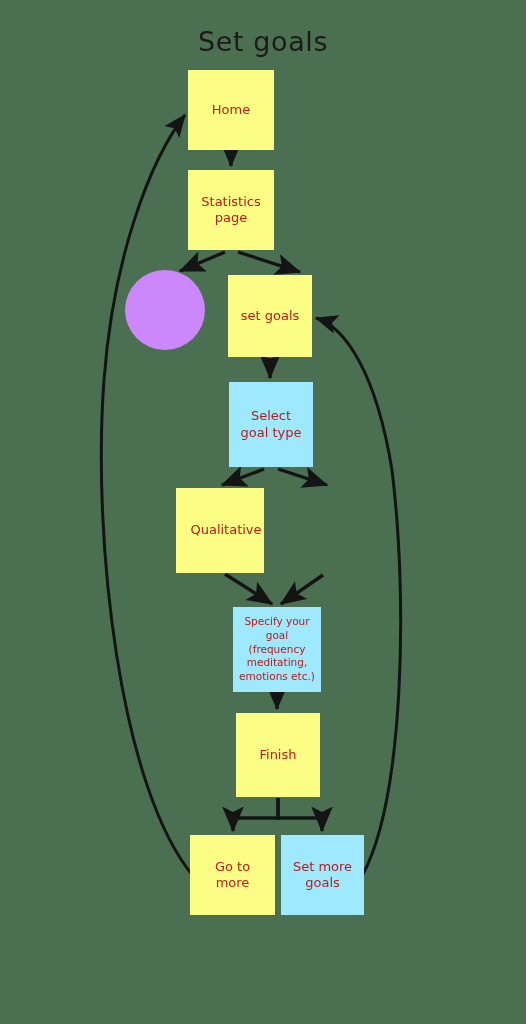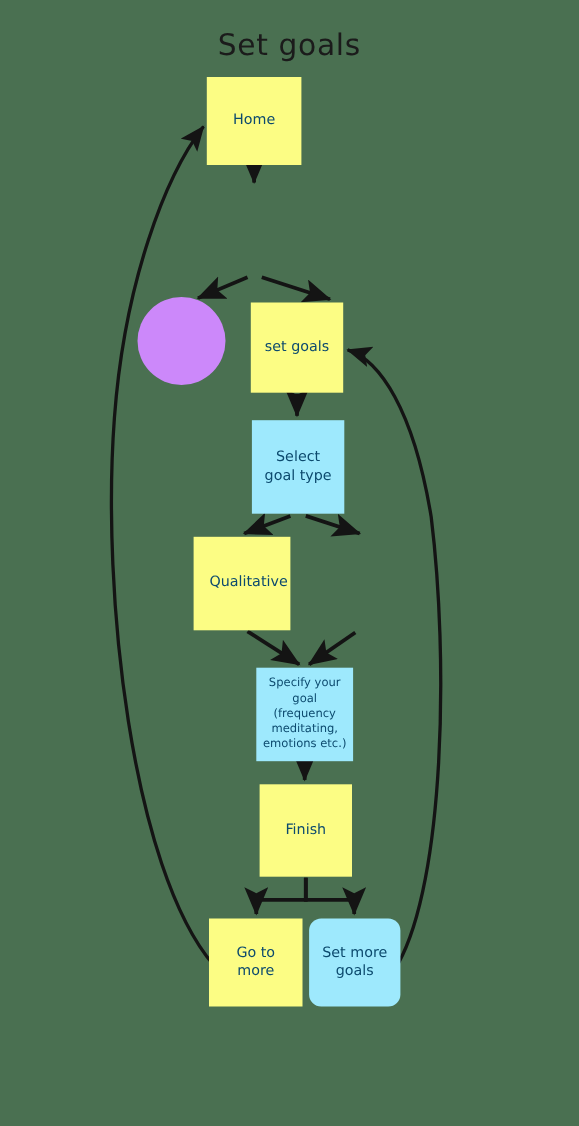--- a/index.html
+++ b/index.html
@@ -39,21 +39,21 @@
     letter-spacing: 0.6px;
     font-family: "DejaVu Sans", sans-serif;
   }
   .node {
     position: absolute;
     box-sizing: border-box;
     display: flex;
     align-items: center;
     justify-content: center;
     text-align: center;
-    color: #0c4a6e;
+    color: #b91c1c;
     font-size: 13px;
     line-height: 1.25;
     padding: 4px 6px;
     font-family: "DejaVu Sans", sans-serif;
   }
   .node.small {
     font-size: 10.5px;
     line-height: 1.3;
   }
   .node.circle {
@@ -96,31 +96,32 @@
 
     <path d="M278,798 L278,818 L322,818 L322,831" stroke="#141414" stroke-width="3.4" fill="none" marker-end="url(#ah)"></path>
 
     <path d="M194,877 C 120,790 92,540 104,380 C 113,258 150,160 185,115" stroke="#141414" stroke-width="3" fill="none" marker-end="url(#ah)"></path>
 
     <path d="M362,876 C 404,800 408,600 392,470 C 376,372 345,327 316,318" stroke="#141414" stroke-width="3" fill="none" marker-end="url(#ah)"></path>
   </svg>
 
   <div class="node" style="left:188px;top:70px;width:86px;height:80px;background:#fcfd84;">Home</div>
 
+  <div class="node" style="left:188px;top:170px;width:86px;height:80px;background:#fcfd84;">Statistics page</div>
 
   <div class="node circle" style="left:125px;top:270px;width:80px;height:80px;background:#cc88fa;"></div>
 
   <div class="node" style="left:228px;top:275px;width:84px;height:82px;background:#fcfd84;">set goals</div>
 
   <div class="node" style="left:229px;top:382px;width:84px;height:85px;background:#9ee9fd;">Select goal type</div>
 
   <div class="node" style="left:176px;top:488px;width:88px;height:85px;background:#fcfd84;padding-left:18px;">Qualitative</div>
 
 
   <div class="node small" style="left:233px;top:607px;width:88px;height:85px;background:#9ee9fd;">Specify your goal (frequency meditating, emotions etc.)</div>
 
   <div class="node" style="left:236px;top:713px;width:84px;height:84px;background:#fcfd84;">Finish</div>
 
   <div class="node" style="left:190px;top:835px;width:85px;height:80px;background:#fcfd84;">Go to more</div>
 
-  <div class="node" style="left:281px;top:835px;width:83px;height:80px;background:#9ee9fd;border-radius:11px;">Set more goals</div>
+  <div class="node" style="left:281px;top:835px;width:83px;height:80px;background:#9ee9fd;">Set more goals</div>
 
 </div>
 
 </body></html>

